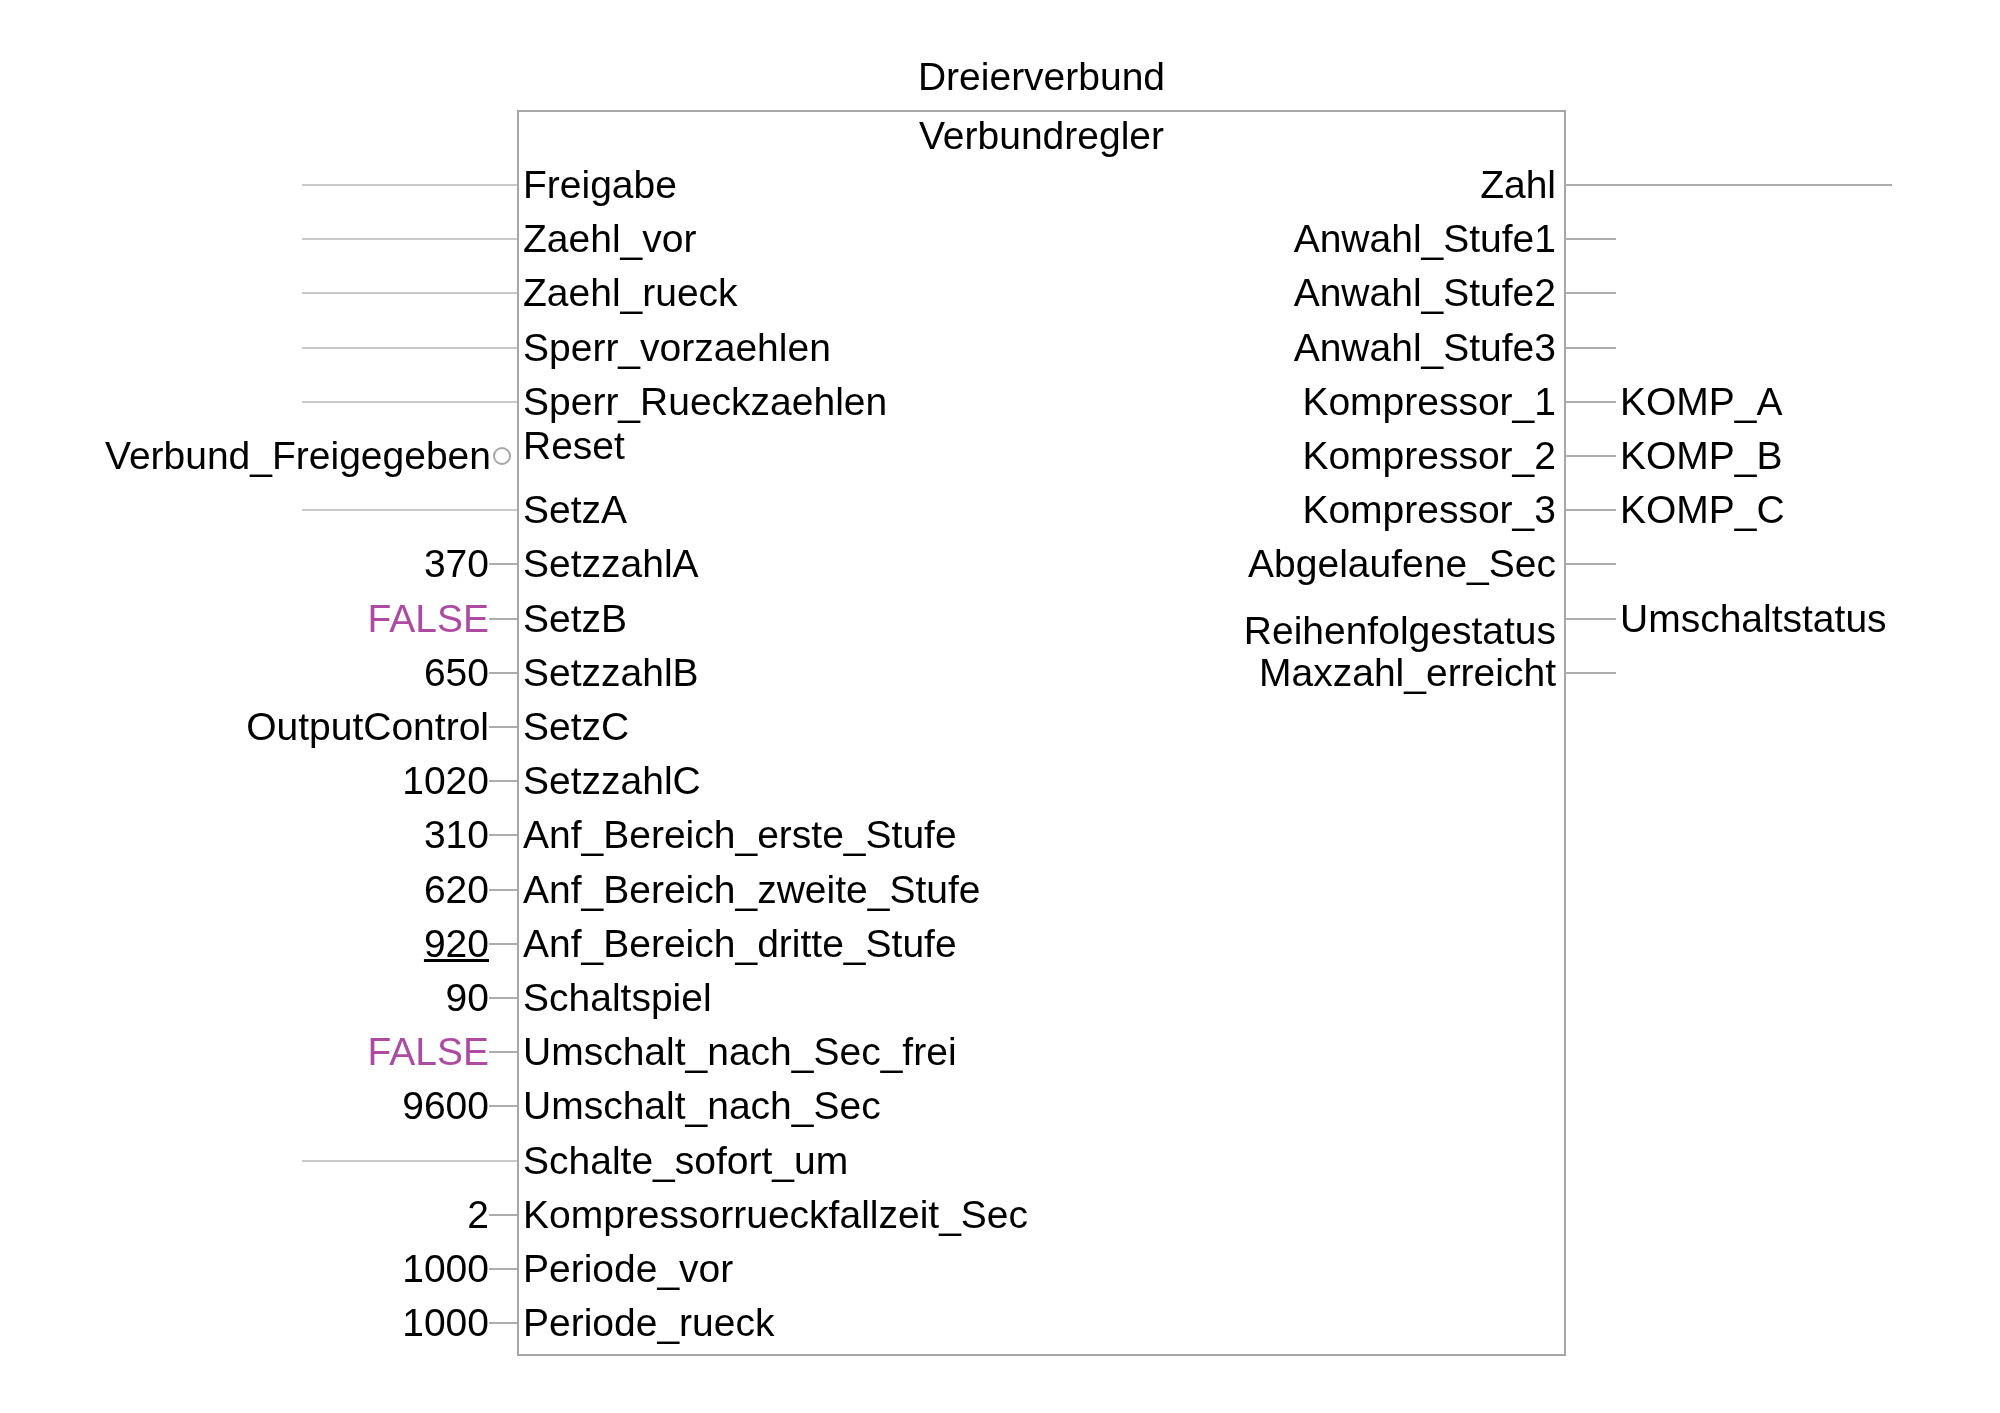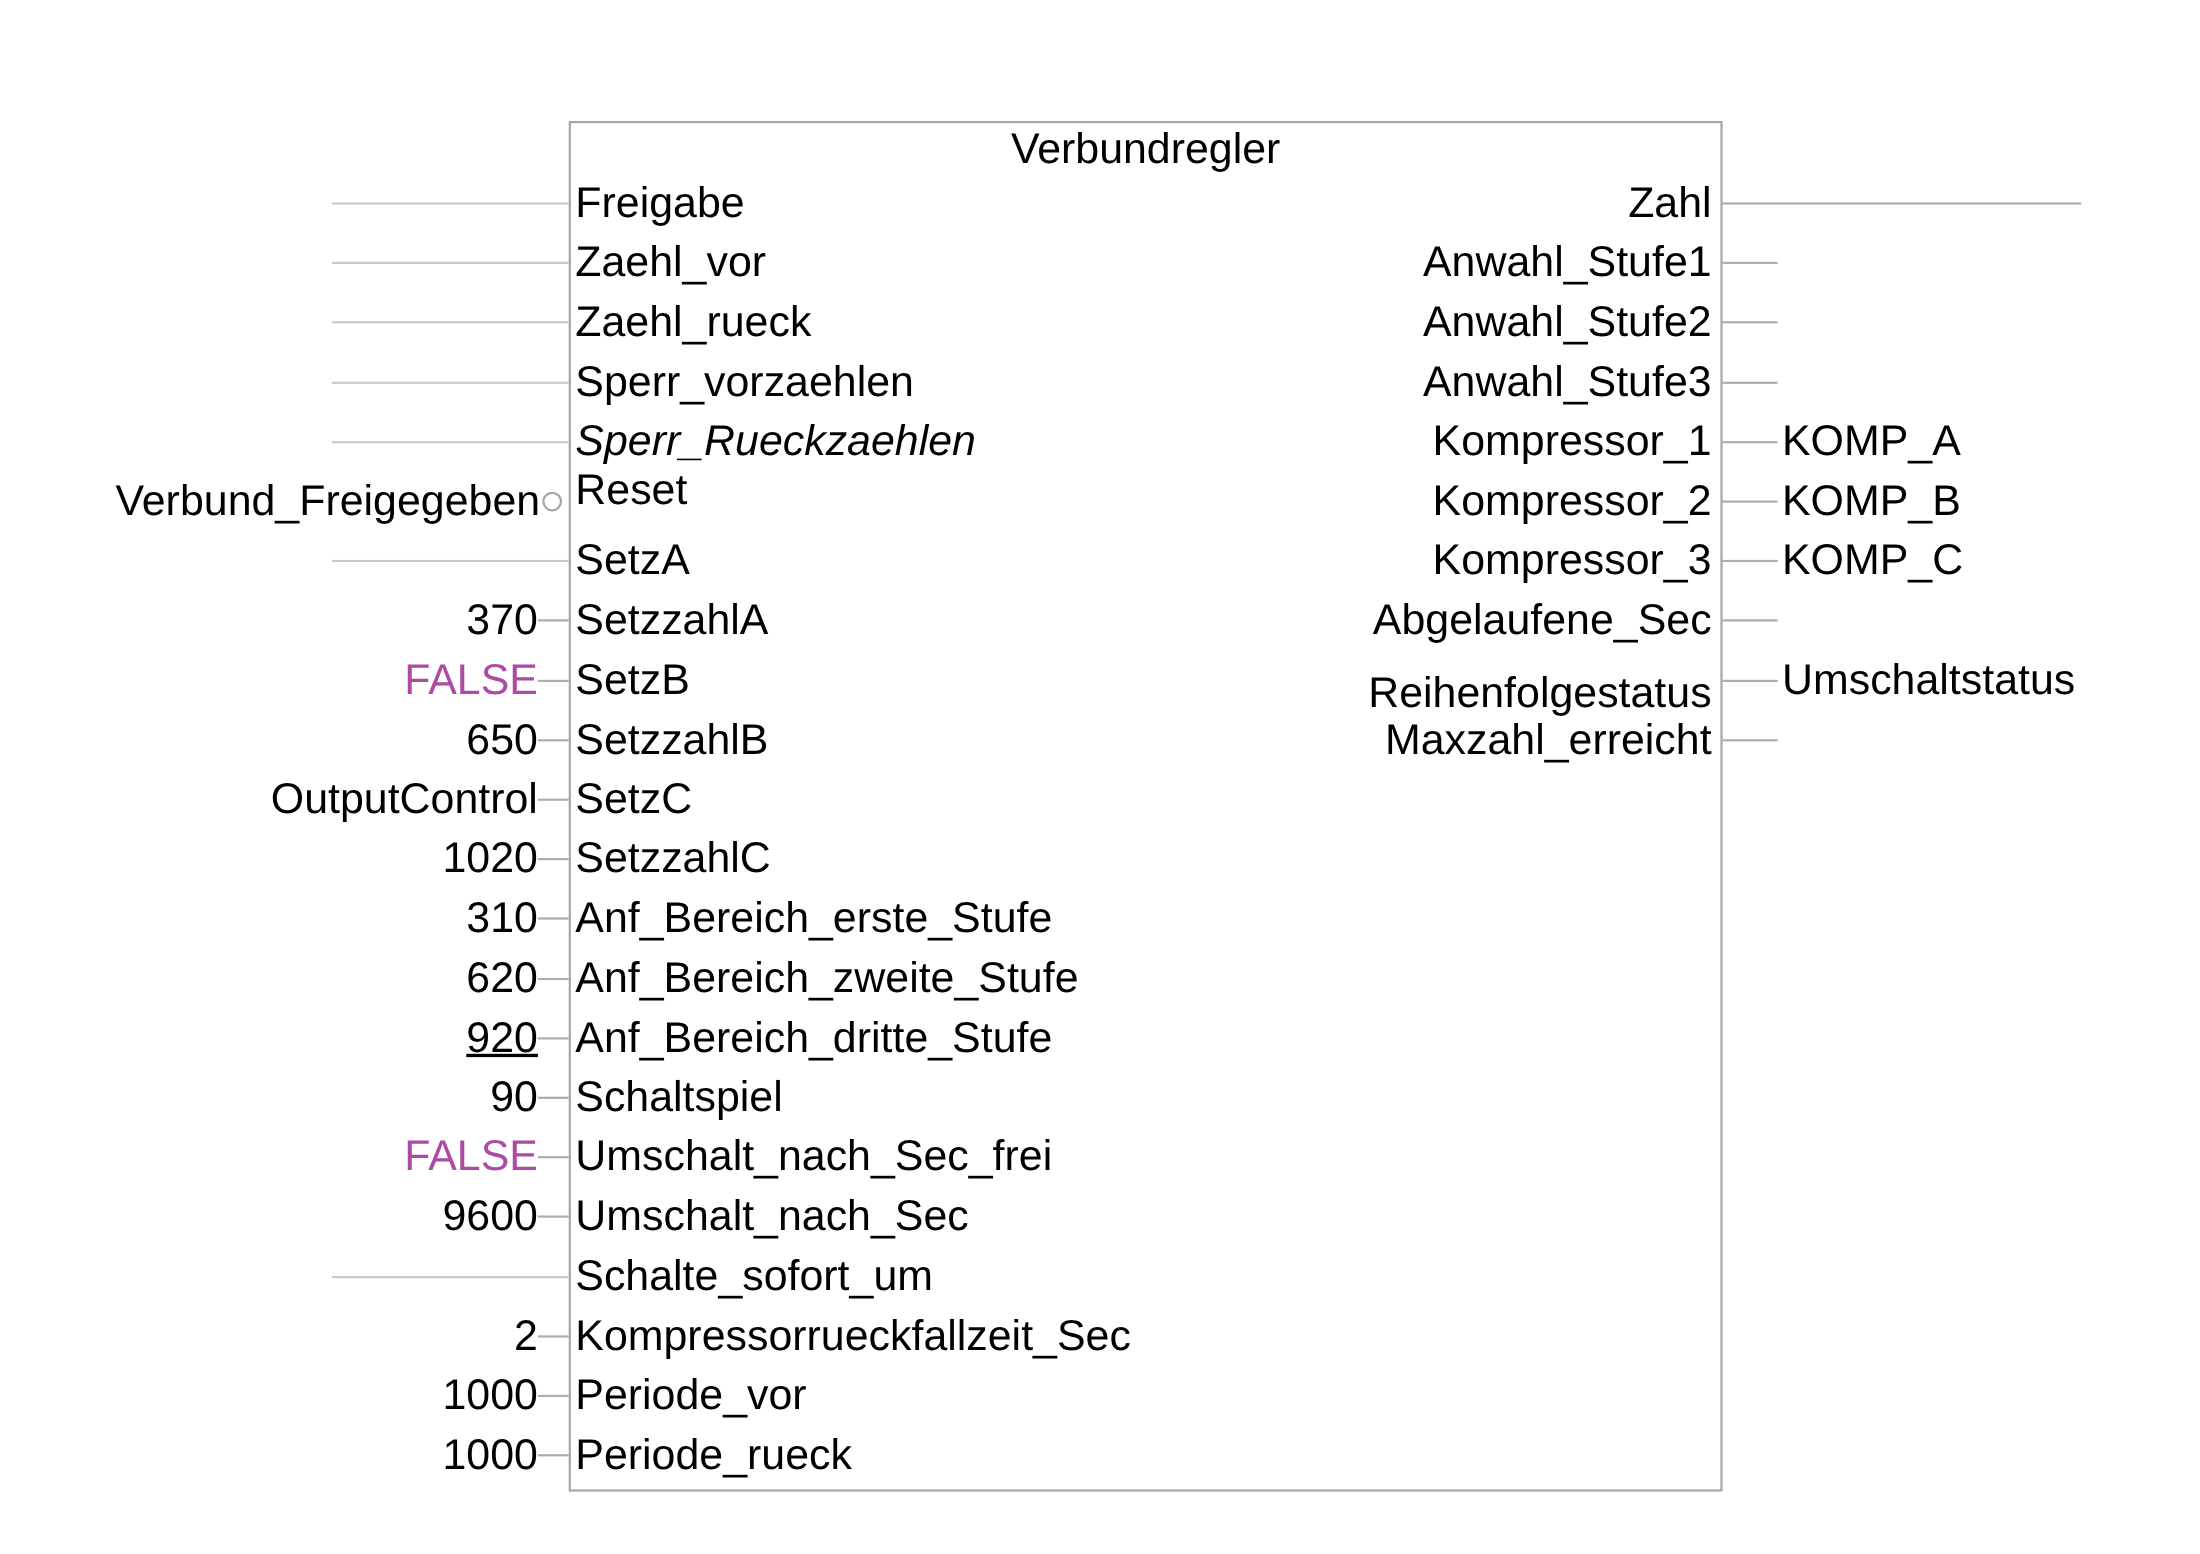--- a/index.html
+++ b/index.html
@@ -32,35 +32,36 @@
     background: #ffffff;
     box-sizing: border-box;
   }
   .val.bool { color: var(--bool, #ad4ba3); }
 </style>
 </head>
 <body>
 
 <div id="canvas" style="--text: #000000; --bool: #ad4ba3; --border: #a6a6a6; --wire: #adadad; --wire-light: #c9c9c9;">
 
+  <div class="abs ttl" style="left:517px; width:1049px; top:54px;">Dreierverbund</div>
 
   <div class="box" style="left:517px; top:110px; width:1049px; height:1246px;"></div>
 
   <div class="abs ttl" style="left:517px; width:1049px; top:113px;">Verbundregler</div>
 
   <div id="rows">
       <div class="abs lbl" style="left: 523px; top: 162px;">Freigabe</div>
       <div class="wire unconn" style="left: 302px; top: 184px; width: 215px;"></div>
       <div class="abs lbl" style="left: 523px; top: 216px;">Zaehl_vor</div>
       <div class="wire unconn" style="left: 302px; top: 238px; width: 215px;"></div>
       <div class="abs lbl" style="left: 523px; top: 270px;">Zaehl_rueck</div>
       <div class="wire unconn" style="left: 302px; top: 292px; width: 215px;"></div>
       <div class="abs lbl" style="left: 523px; top: 325px;">Sperr_vorzaehlen</div>
       <div class="wire unconn" style="left: 302px; top: 347px; width: 215px;"></div>
-      <div class="abs lbl" style="left: 523px; top: 379px; font-style: italic;">Sperr_Rueckzaehlen</div>
+      <div class="abs lbl" style="left: 523px; top: 379px;">Sperr_Rueckzaehlen</div>
       <div class="wire unconn" style="left: 302px; top: 401px; width: 215px;"></div>
       <div class="abs lbl" style="left: 523px; top: 423px;">Reset</div>
       <div class="circle" style="left: 493px; top: 447px;"></div>
       <div class="abs lbl val" style="right: 1509px; top: 433px;">Verbund_Freigegeben</div>
       <div class="abs lbl" style="left: 523px; top: 487px;">SetzA</div>
       <div class="wire unconn" style="left: 302px; top: 509px; width: 215px;"></div>
       <div class="abs lbl" style="left: 523px; top: 541px;">SetzzahlA</div>
       <div class="wire" style="left: 489px; top: 563px; width: 28px;"></div>
       <div class="abs lbl val" style="right: 1511px; top: 541px;">370</div>
       <div class="abs lbl" style="left: 523px; top: 596px;">SetzB</div>

